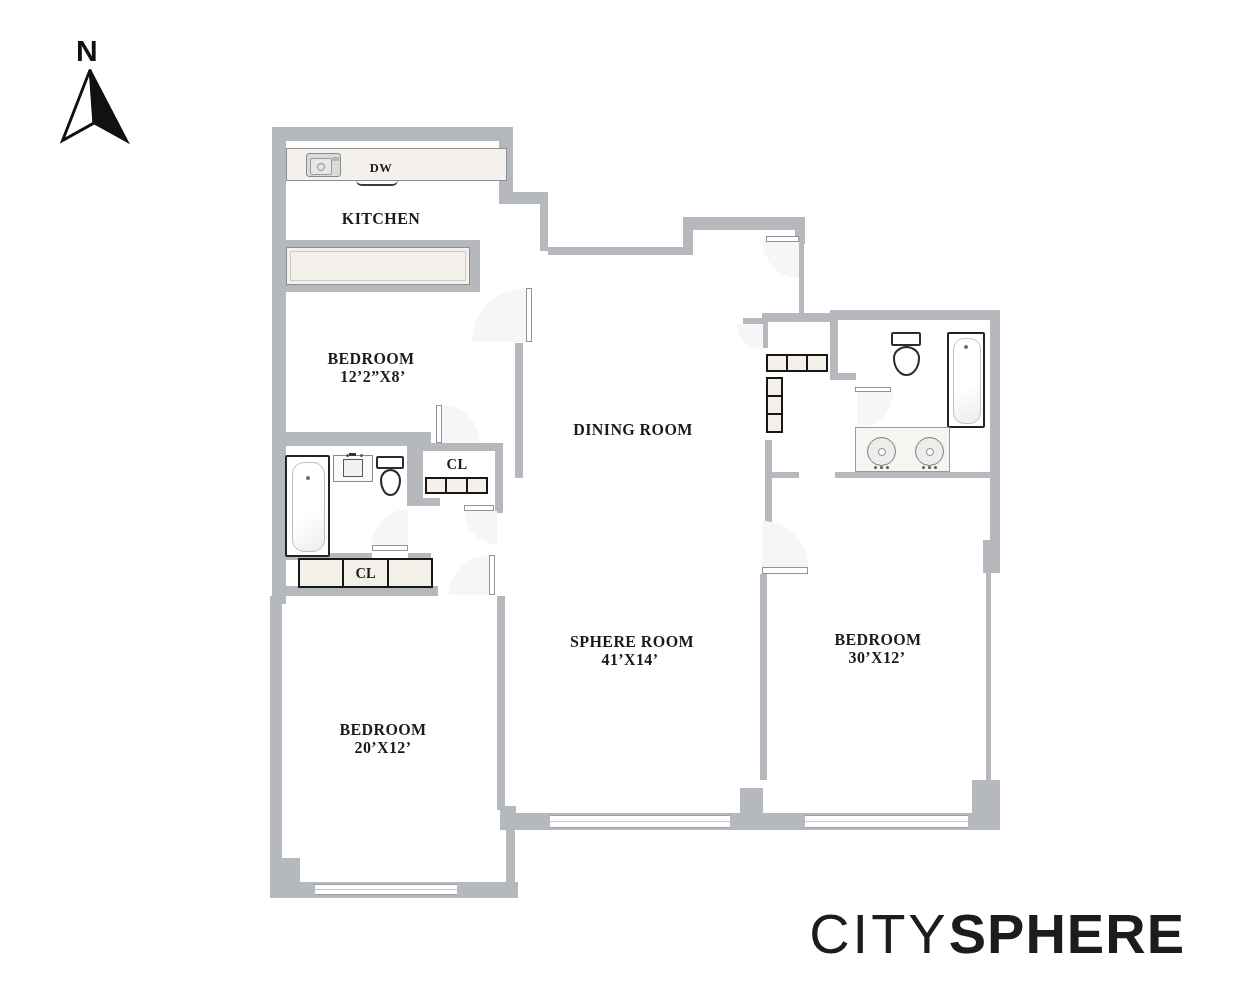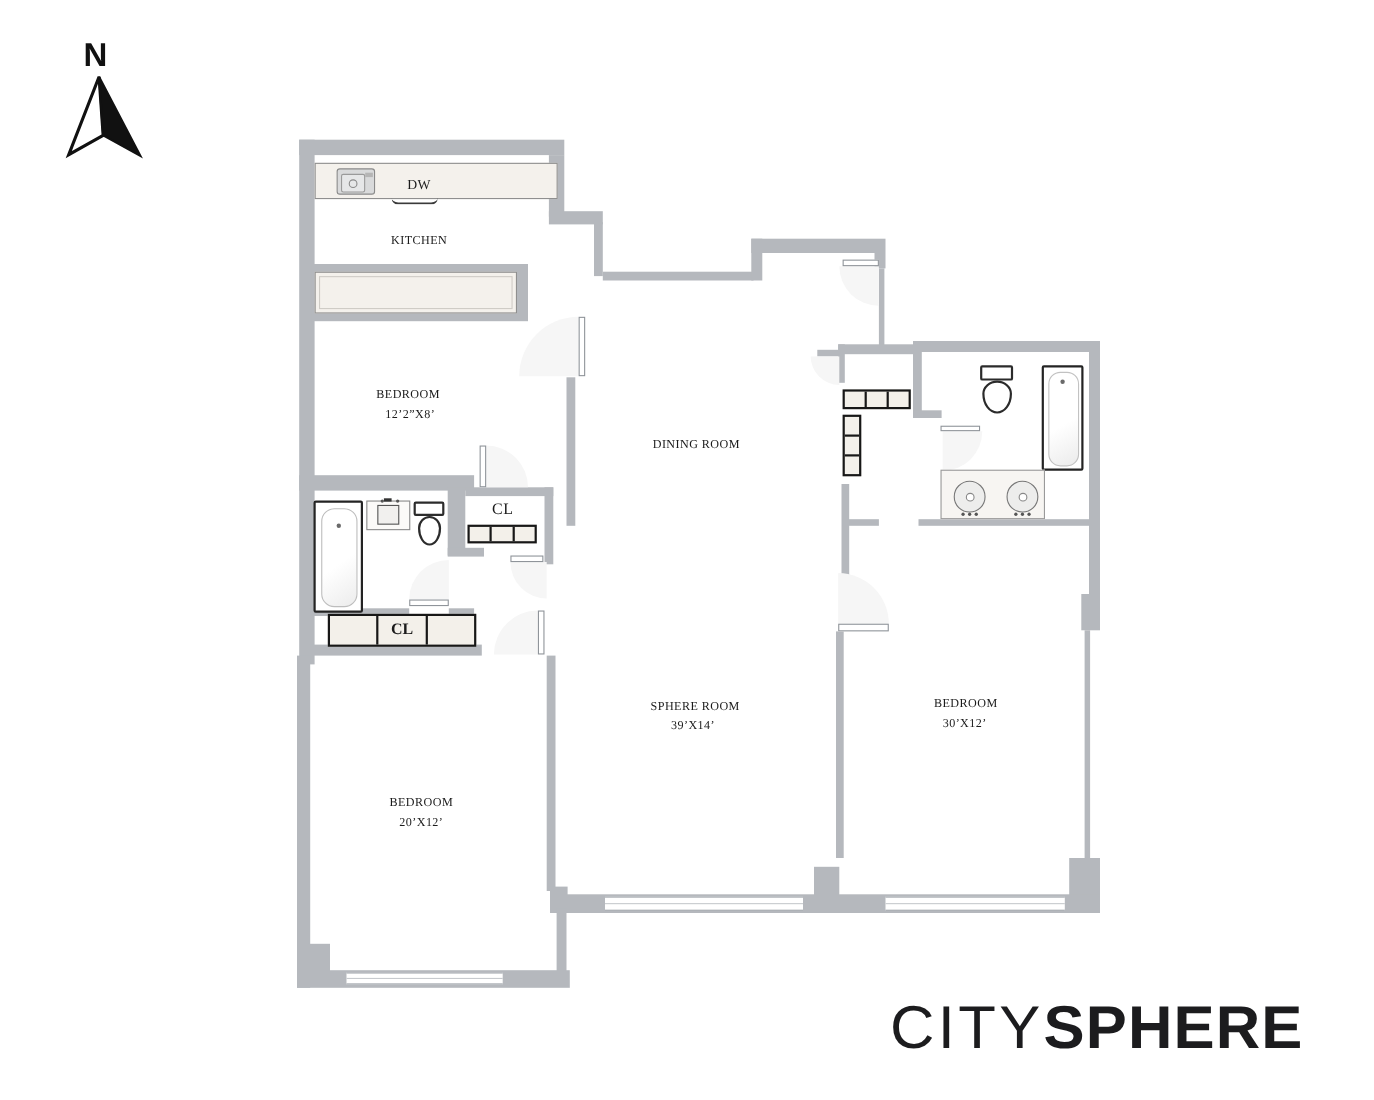--- a/index.html
+++ b/index.html
@@ -13,23 +13,23 @@
   .win i{display:block;width:100%;height:1px;background:#c7cace;}
   .counter{position:absolute;background:var(--counter,#f4f1ec);border:1px solid #8f8f8f;box-sizing:border-box;z-index:3;}
   .counter .inner{position:absolute;left:3px;top:3px;right:3px;bottom:3px;border:1px solid #cfccc6;}
   .cells{position:absolute;display:flex;background:var(--shelf,#f3f0ea);border:2px solid #171717;box-sizing:border-box;z-index:4;}
   .cells > div{flex:1;border-right:2px solid #171717;}
   .cells > div:last-child{border-right:none;}
   .cells.v{flex-direction:column;}
   .cells.v > div{border-right:none;border-bottom:2px solid #171717;}
   .cells.v > div:last-child{border-bottom:none;}
   .fix{position:absolute;background:#fff;box-sizing:border-box;z-index:4;}
-  .lbl{position:absolute;transform:translate(-50%,-50%);font-weight:400;white-space:nowrap;
+  .lbl{position:absolute;transform:translate(-50%,-50%);font-weight:700;white-space:nowrap;
        letter-spacing:.4px;z-index:8;}
-  .s16{font-size:11px;} .s12{font-size:12.5px;} .s14{font-size:14.5px;}
+  .s16{font-size:16px;} .s12{font-size:12.5px;} .s14{font-size:14.5px;}
   .clcell{position:relative;}
   .clcell span{position:absolute;left:50%;top:50%;transform:translate(-50%,-50%);
        font-weight:700;font-size:14.5px;}
   .logo{position:absolute;right:64px;top:901px;font-family:"Liberation Sans",sans-serif;
        font-size:56px;color:#1c1c1e;letter-spacing:1px;z-index:9;transform:scaleY(.98);}
   .logo .thin{font-weight:400;letter-spacing:3px;}
   .logo .bold{font-weight:700;letter-spacing:1px;}
   .north-n{position:absolute;left:76px;top:34px;font-family:"Liberation Sans",sans-serif;
        font-weight:800;font-size:30px;color:#111;z-index:9;}
   .compass{position:absolute;left:52px;top:66px;z-index:9;transform:rotate(-4deg);}
@@ -178,24 +178,24 @@
     <div class="clcell">
         <span>CL</span>
       </div>
     <div></div>
   </div>
 
   <div class="lbl s12" style="left:381px;top:168px">DW</div>
   <div class="lbl s16" style="left:381px;top:219px">KITCHEN</div>
   <div class="lbl s16" style="left:371px;top:359px">BEDROOM</div>
   <div class="lbl s16" style="left:373px;top:377px">12’2”X8’</div>
-  <div class="lbl s16" style="left:633px;top:404px">DINING ROOM</div>
+  <div class="lbl s16" style="left:633px;top:430px">DINING ROOM</div>
   <div class="lbl s14" style="left:457px;top:464px">CL</div>
   <div class="lbl s16" style="left:632px;top:642px">SPHERE ROOM</div>
-  <div class="lbl s16" style="left:630px;top:660px">39’X14’</div>
+  <div class="lbl s16" style="left:630px;top:660px">41’X14’</div>
   <div class="lbl s16" style="left:383px;top:730px">BEDROOM</div>
   <div class="lbl s16" style="left:383px;top:748px">20’X12’</div>
   <div class="lbl s16" style="left:878px;top:640px">BEDROOM</div>
   <div class="lbl s16" style="left:877px;top:658px">30’X12’</div>
 
   <div class="logo">
     <span class="thin">CITY</span><span class="bold">SPHERE</span>
   </div>
 
 </div>

